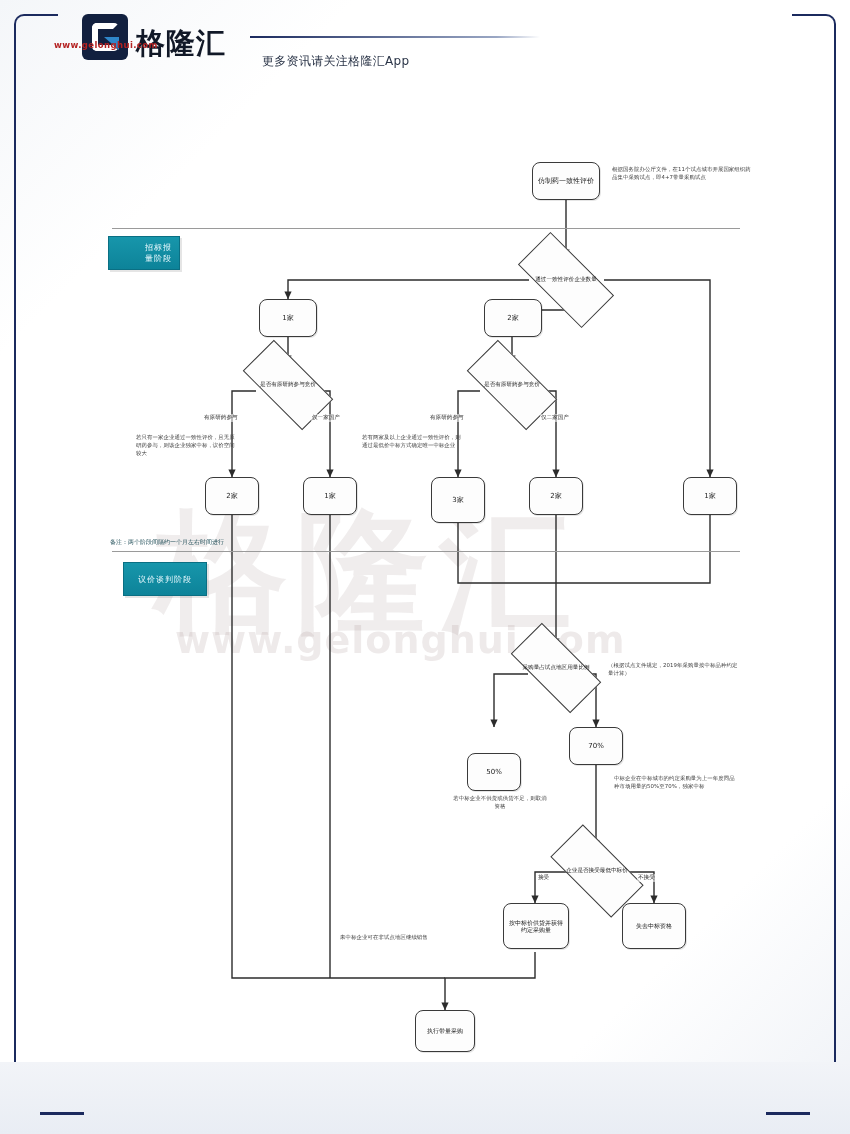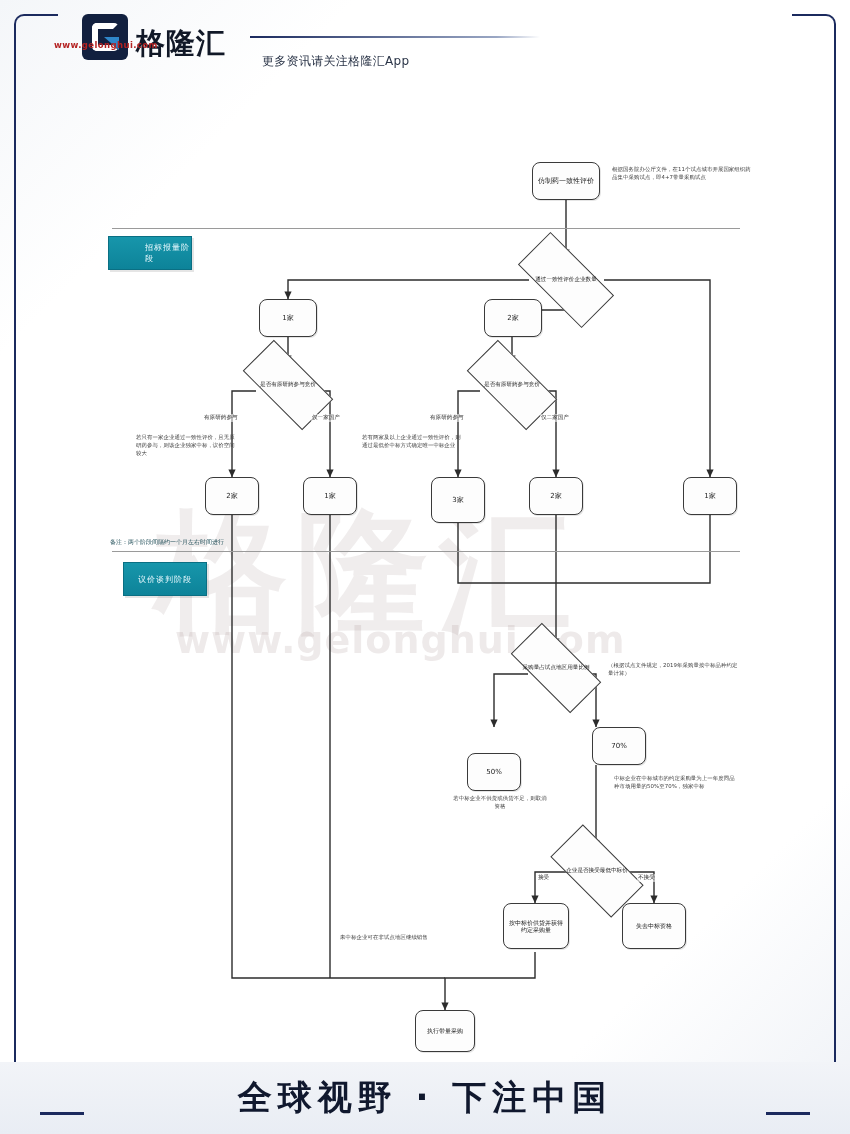--- a/index.html
+++ b/index.html
@@ -240,21 +240,21 @@
         <path d="M535,952 L535,978 L445,978 L445,1010" marker-end="url(#ar)"></path>
 
         <path d="M232,515 L232,978 L445,978"></path>
         <path d="M330,515 L330,978"></path>
       </g>
     </svg>
 
     <div class="sep" style="left:112px;top:228px;width:628px;"></div>
     <div class="sep" style="left:112px;top:551px;width:628px;"></div>
 
-    <div class="phase-chip" style="left:108px;top:236px;width:84px;height:34px;padding-left:36px;">招标报量阶段</div>
+    <div class="phase-chip" style="left:108px;top:236px;width:72px;height:34px;padding-left:36px;">招标报量阶段</div>
     <div class="phase-chip" style="left:123px;top:562px;width:84px;height:34px;">议价谈判阶段</div>
     <div class="phase-caption" style="left:110px;top:538px;">备注：两个阶段间隔约一个月左右时间进行</div>
 
     <div class="node sm" style="left:532px;top:162px;width:68px;height:38px;">仿制药一致性评价</div>
     <div class="note" style="left:612px;top:166px;width:142px;">根据国务院办公厅文件，在11个试点城市开展国家组织药品集中采购试点，即4+7带量采购试点</div>
 
     <div class="dnode" style="left:521px;top:257px;width:90px;height:46px;">
       <div class="dshape"></div>
       <div class="dtext">通过一致性评价企业数量</div>
     </div>
@@ -285,21 +285,21 @@
     <div class="node sm" style="left:529px;top:477px;width:54px;height:38px;">2家</div>
     <div class="node sm" style="left:683px;top:477px;width:54px;height:38px;">1家</div>
 
     <div class="dnode" style="left:514px;top:646px;width:84px;height:44px;">
       <div class="dshape"></div>
       <div class="dtext">采购量占试点地区用量比例</div>
     </div>
     <div class="note" style="left:608px;top:662px;width:130px;">（根据试点文件规定，2019年采购量按中标品种约定量计算）</div>
 
     <div class="node sm" style="left:467px;top:753px;width:54px;height:38px;">50%</div>
-    <div class="node sm" style="left:592px;top:727px;width:54px;height:38px;">70%</div>
+    <div class="node sm" style="left:569px;top:727px;width:54px;height:38px;">70%</div>
 
     <div class="note" style="left:452px;top:795px;width:96px;text-align:center;">若中标企业不供货或供货不足，则取消资格</div>
     <div class="note" style="left:614px;top:775px;width:122px;">中标企业在中标城市的约定采购量为上一年度同品种市场用量的50%至70%，独家中标</div>
 
     <div class="dnode" style="left:554px;top:848px;width:86px;height:46px;">
       <div class="dshape"></div>
       <div class="dtext">企业是否接受最低中标价</div>
     </div>
 
     <div class="elabel" style="left:537px;top:874px;">接受</div>
@@ -309,17 +309,16 @@
     <div class="node xs" style="left:622px;top:903px;width:64px;height:46px;">失去中标资格</div>
 
     <div class="note" style="left:340px;top:934px;width:96px;">未中标企业可在非试点地区继续销售</div>
 
     <div class="node xs" style="left:415px;top:1010px;width:60px;height:42px;">执行带量采购</div>
 
   </div>
 
   <div id="footer">
     <div class="footer-dash fd-l"></div>
-    <div class="footer-text">全球视野 · 下注中国</div>
     <div class="footer-dash fd-r"></div>
   </div>
 
 </div>
 
 </body></html>

